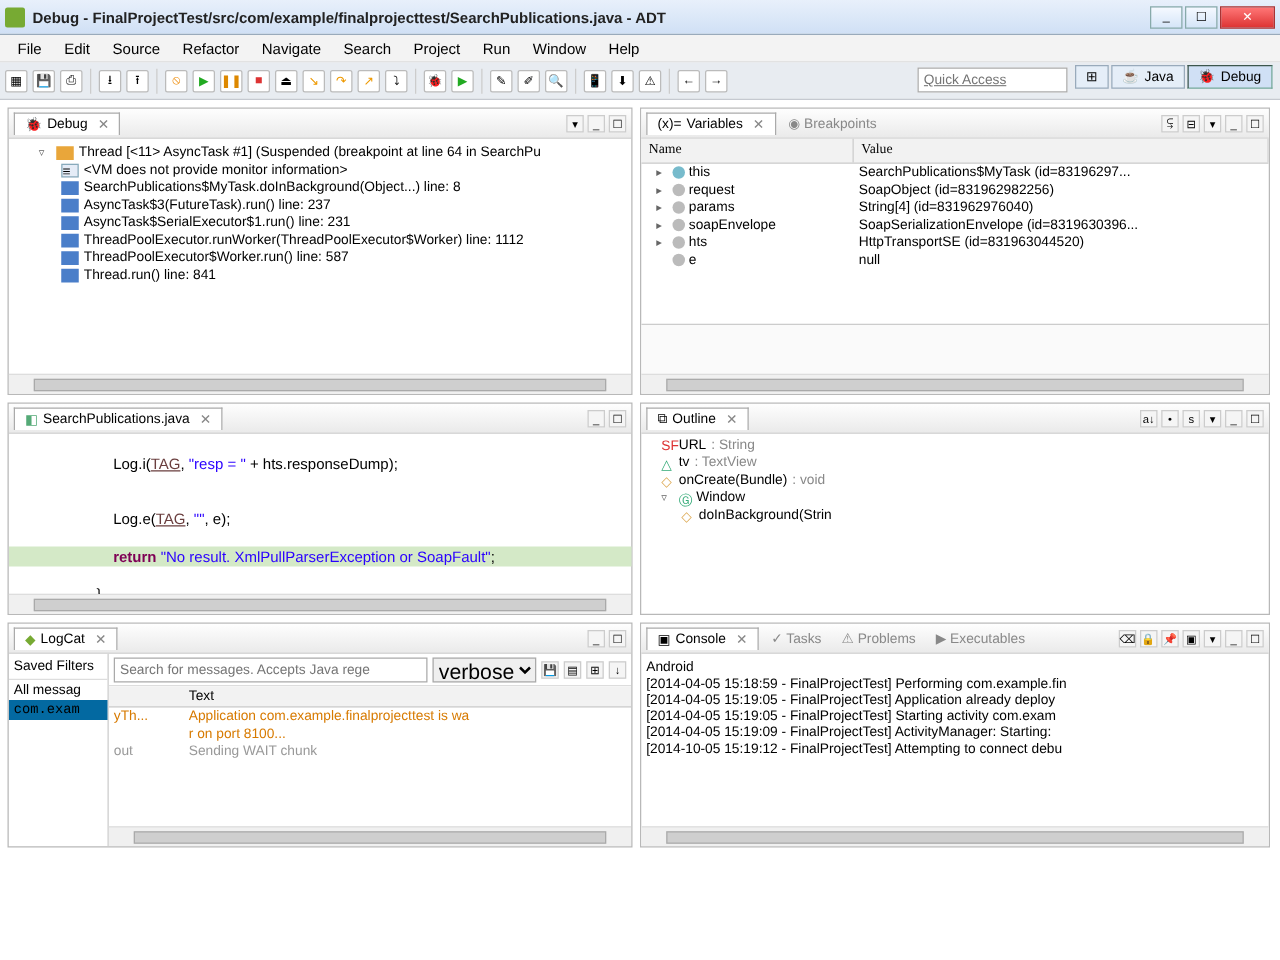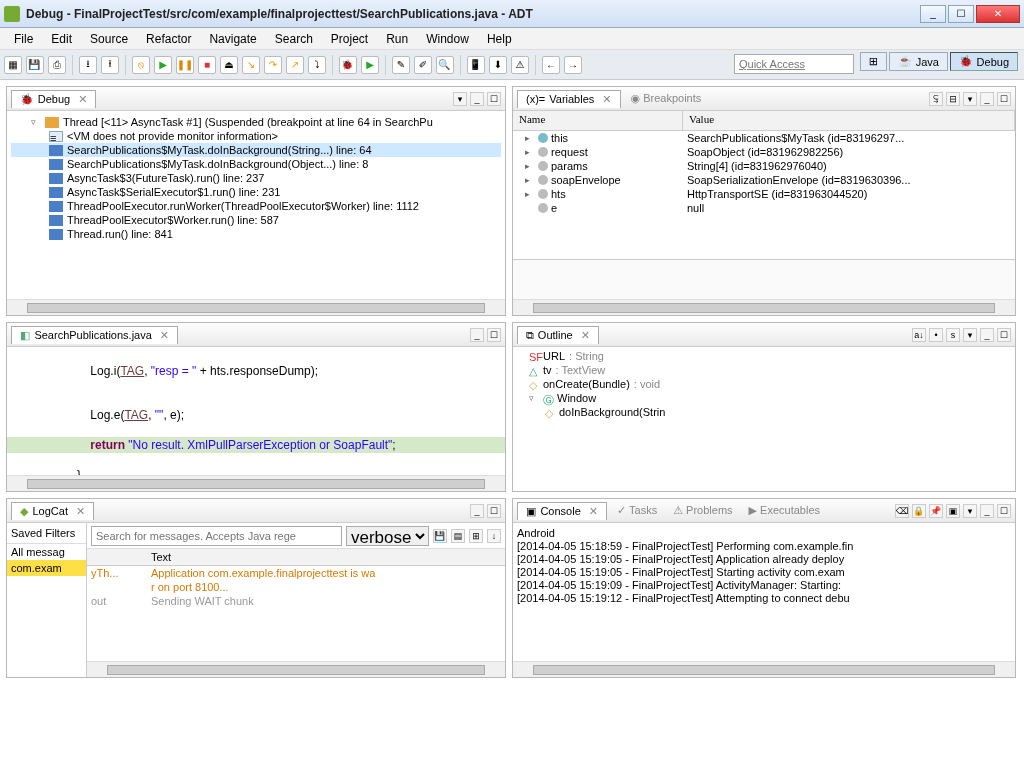--- a/index.html
+++ b/index.html
@@ -188,24 +188,20 @@
     <div class="debug-tree">
       <div class="tree-row">
           <span class="tw">▿</span>
           <span class="ti" style="background:#e9a63a"></span>
           <span>Thread [&lt;11&gt; AsyncTask #1] (Suspended (breakpoint at line 64 in SearchPu</span>
         </div>
       <div class="tree-row lvl2">
           <span class="ti info">≡</span>
           <span>&lt;VM does not provide monitor information&gt;</span>
         </div>
-      <div class="tree-row lvl2 sel">
-          <span class="ti"></span>
-          <span>SearchPublications$MyTask.doInBackground(String...) line: 64</span>
-        </div>
       <div class="tree-row lvl2">
           <span class="ti"></span>
           <span>SearchPublications$MyTask.doInBackground(Object...) line: 8</span>
         </div>
       <div class="tree-row lvl2">
           <span class="ti"></span>
           <span>AsyncTask$3(FutureTask).run() line: 237</span>
         </div>
       <div class="tree-row lvl2">
           <span class="ti"></span>
@@ -386,21 +382,21 @@
         </div>
       <div class="vh-icons">
         <div class="vh-icon">_</div>
         <div class="vh-icon">☐</div>
       </div>
     </div>
     <div class="logcat-body">
       <div class="lc-left">
         <div style="padding:4px;border-bottom:1px solid #ddd;">Saved Filters</div>
         <div style="padding:2px 4px;">All messag</div>
-        <div style="padding:2px 4px;background:#fde047;">com.exam</div>
+        <div style="padding:2px 4px;background:#0369a1;font-family:Liberation Mono, monospace;">com.exam</div>
       </div>
       <div class="lc-right">
         <div class="lc-tools">
           <input class="lc-search" placeholder="Search for messages. Accepts Java rege" style="">
           <select class="lc-sel"><option>verbose</option></select>
           <div class="vh-icon">💾</div>
           <div class="vh-icon">▤</div>
           <div class="vh-icon">⊞</div>
           <div class="vh-icon">↓</div>
         </div>
@@ -447,21 +443,21 @@
         <div class="vh-icon">▾</div>
         <div class="vh-icon">_</div>
         <div class="vh-icon">☐</div>
       </div>
     </div>
     <div class="console-body"><span>Android</span>
 <span>[2014-04-05 15:18:59 - FinalProjectTest] Performing com.example.fin</span>
 <span>[2014-04-05 15:19:05 - FinalProjectTest] Application already deploy</span>
 <span>[2014-04-05 15:19:05 - FinalProjectTest] Starting activity com.exam</span>
 <span>[2014-04-05 15:19:09 - FinalProjectTest] ActivityManager: Starting:</span>
-<span>[2014-04-05 15:19:12 - FinalProjectTest] Attempting to connect debu</span></div>
+<span>[2014-10-05 15:19:12 - FinalProjectTest] Attempting to connect debu</span></div>
     <div class="hscroll">
         <div class="hhandle"></div>
       </div>
   </div>
 
 </div>
 
 <div class="statusbar">
   <div class="sb-cell" style="width:290px;"></div>
   <div class="sb-cell">Writable</div>

